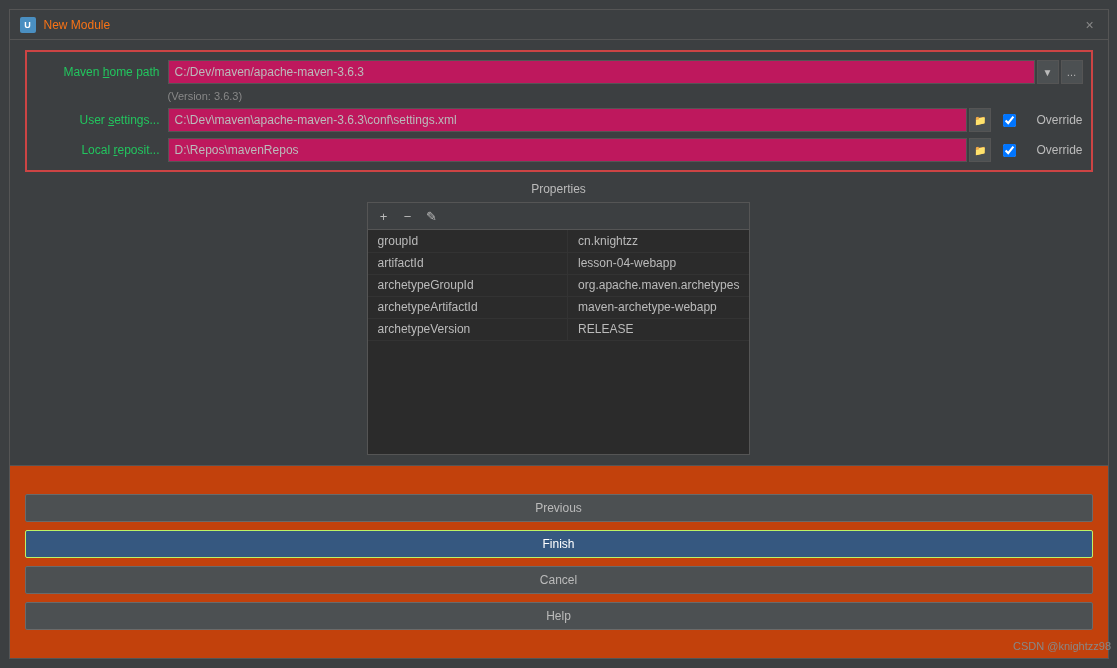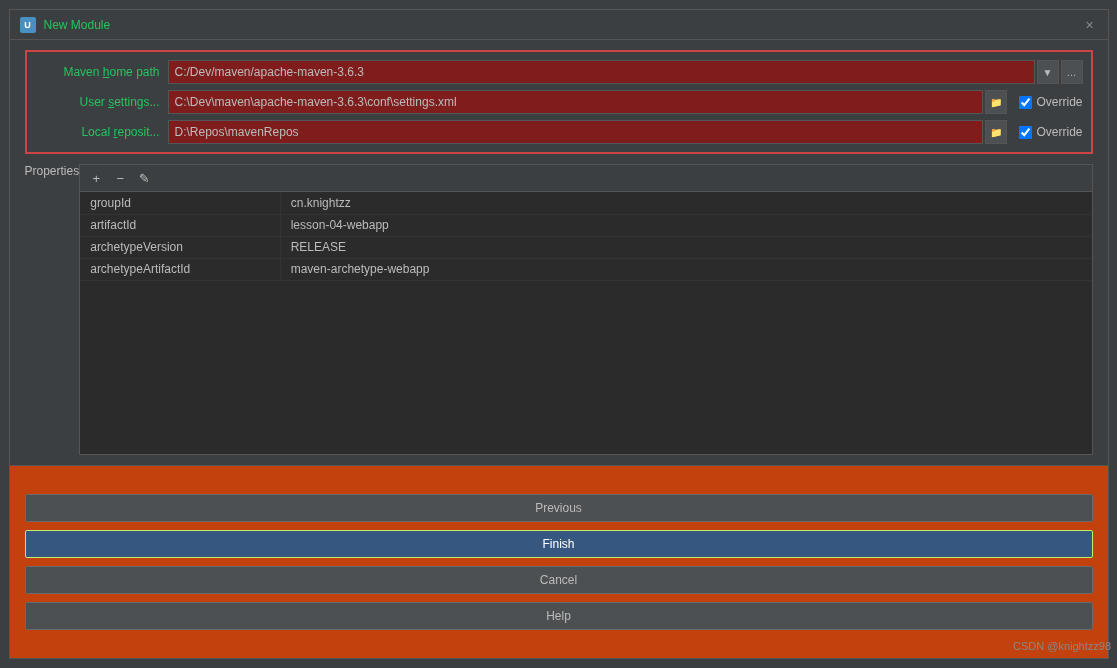--- a/index.html
+++ b/index.html
@@ -45,21 +45,21 @@
       border-radius: 2px;
       display: flex;
       align-items: center;
       justify-content: center;
       font-size: 9px;
       color: white;
       font-weight: bold;
     }
     .title-text {
       font-size: 12px;
-      color: #22c55e;
+      color: #f97316;
     }
     .close-btn {
       width: 16px;
       height: 16px;
       cursor: pointer;
       display: flex;
       align-items: center;
       justify-content: center;
       color: #888;
       font-size: 14px;
@@ -95,21 +95,21 @@
     .form-label span {
       text-decoration: underline;
     }
     .form-input-group {
       flex: 1;
       display: flex;
       gap: 2px;
     }
     .form-input {
       flex: 1;
-      background: #7f1d1d;
+      background: #be185d;
       border: 1px solid #555555;
       color: #bbbbbb;
       padding: 3px 6px;
       font-size: 12px;
       height: 24px;
       outline: none;
     }
     .version-text {
       color: #888888;
       font-size: 11px;
@@ -123,37 +123,38 @@
       color: #bbbbbb;
       cursor: pointer;
       display: flex;
       align-items: center;
       justify-content: center;
       font-size: 10px;
     }
     .override-group {
       display: flex;
       align-items: flex-end;
-      gap: 4px;
+      gap: 20px;
       margin-left: 4px;
     }
     .override-checkbox {
       width: 13px;
       height: 13px;
       cursor: pointer;
     }
     .override-label {
       color: #bbbbbb;
       font-size: 12px;
     }
     .properties-section {
       flex: 1;
       display: flex;
-      flex-direction: row;
+      flex-direction: column;
       overflow: hidden;
+      align-items: center;
     }
     .properties-title {
       color: #bbbbbb;
       font-size: 12px;
       margin-bottom: 6px;
     }
     .properties-container {
       flex: 1;
       background: #2b2b2b;
       border: 1px solid #555555;
@@ -256,20 +257,21 @@
         <div class="form-label">
           Maven <span>h</span>ome path
         </div>
         <div class="form-input-group">
           <input class="form-input" type="text" value="C:/Dev/maven/apache-maven-3.6.3" style="">
           <button class="dropdown-btn">▼</button>
           <button class="browse-btn">…</button>
         </div>
       </div>
 
+      <div class="version-text">(Version: 3.6.3)</div>
 
       <div class="form-row">
         <div class="form-label">
           User <span>s</span>ettings...
         </div>
         <div class="form-input-group">
           <input class="form-input" type="text" value="C:\Dev\maven\apache-maven-3.6.3\conf\settings.xml" style="">
           <button class="browse-btn">📁</button>
         </div>
         <div class="override-group">
@@ -307,26 +309,30 @@
             <tbody id="properties-tbody">
             <tr>
       <td>groupId</td>
       <td>cn.knightzz</td>
     </tr>
                 <tr>
       <td>artifactId</td>
       <td>lesson-04-webapp</td>
     </tr>
                 <tr>
-      <td>archetypeVersion</td>
-      <td>RELEASE</td>
+      <td>archetypeGroupId</td>
+      <td>org.apache.maven.archetypes</td>
     </tr>
                 <tr>
       <td>archetypeArtifactId</td>
       <td>maven-archetype-webapp</td>
+    </tr>
+                <tr>
+      <td>archetypeVersion</td>
+      <td>RELEASE</td>
     </tr>
               </tbody>
           </table>
         </div>
       </div>
     </div>
 
   </div>
 
   <div class="footer">

